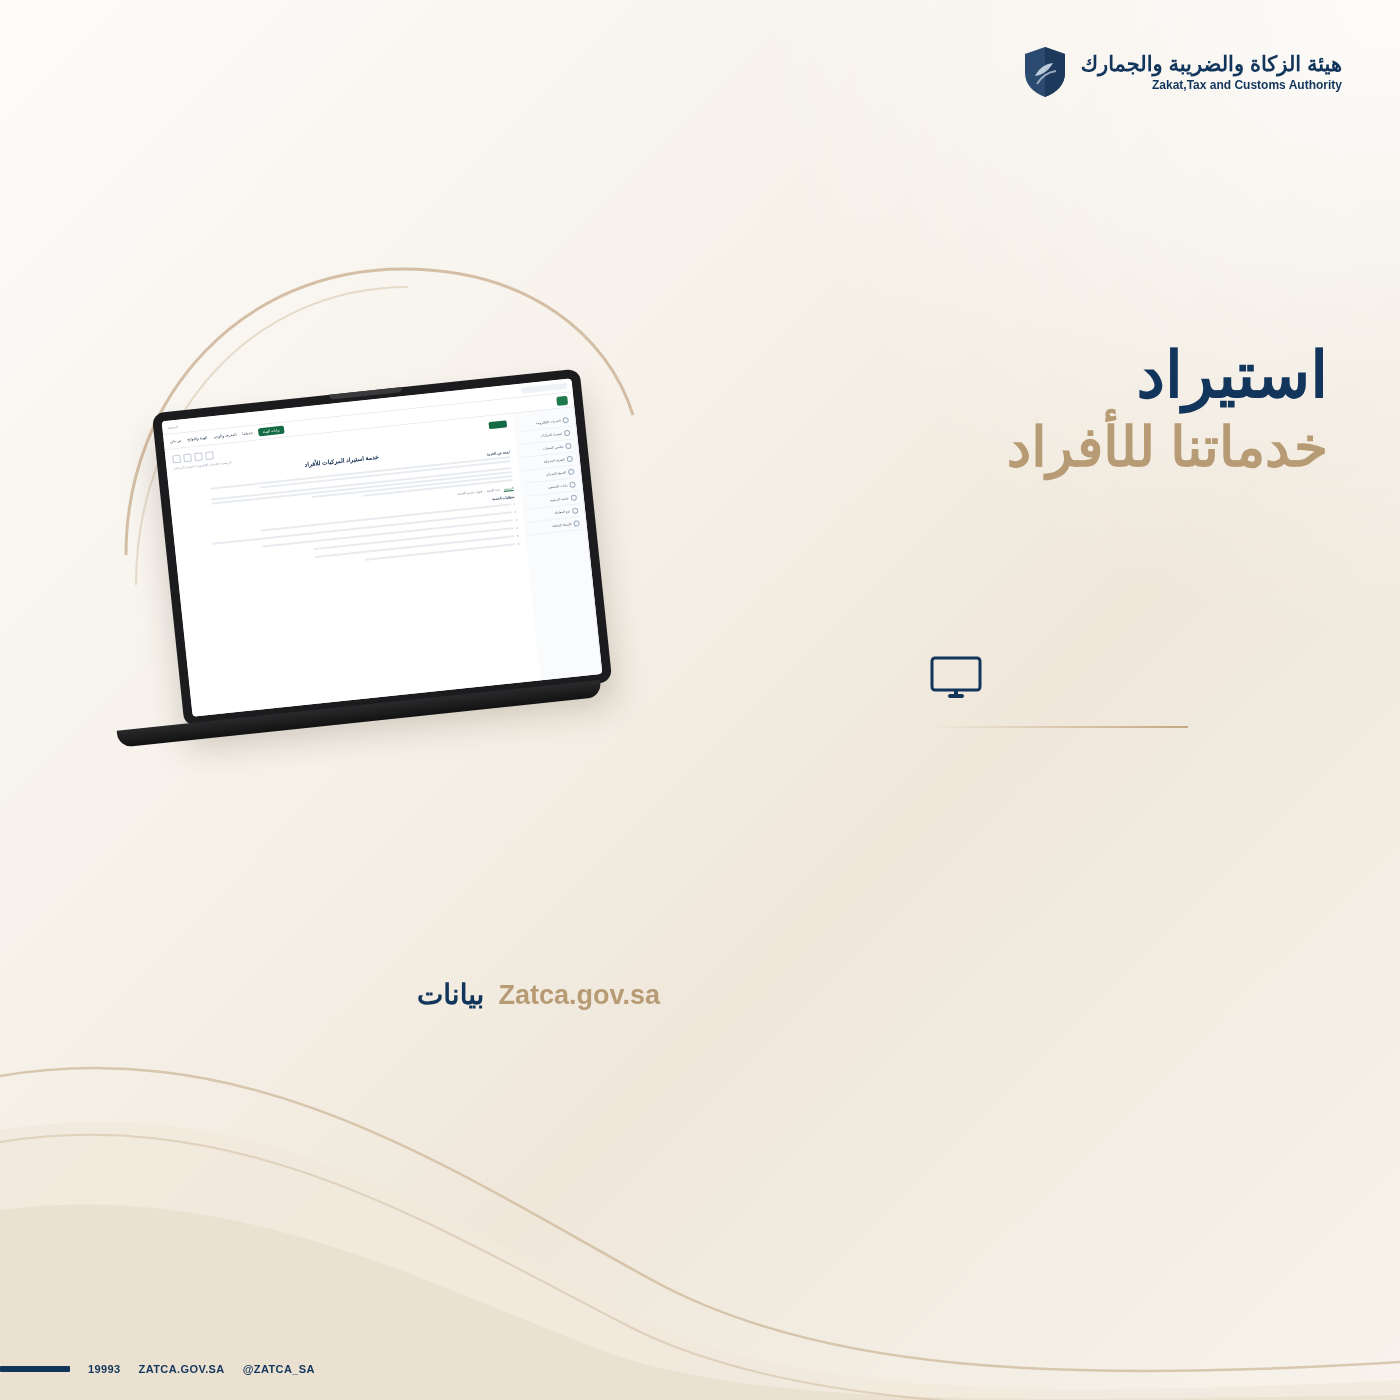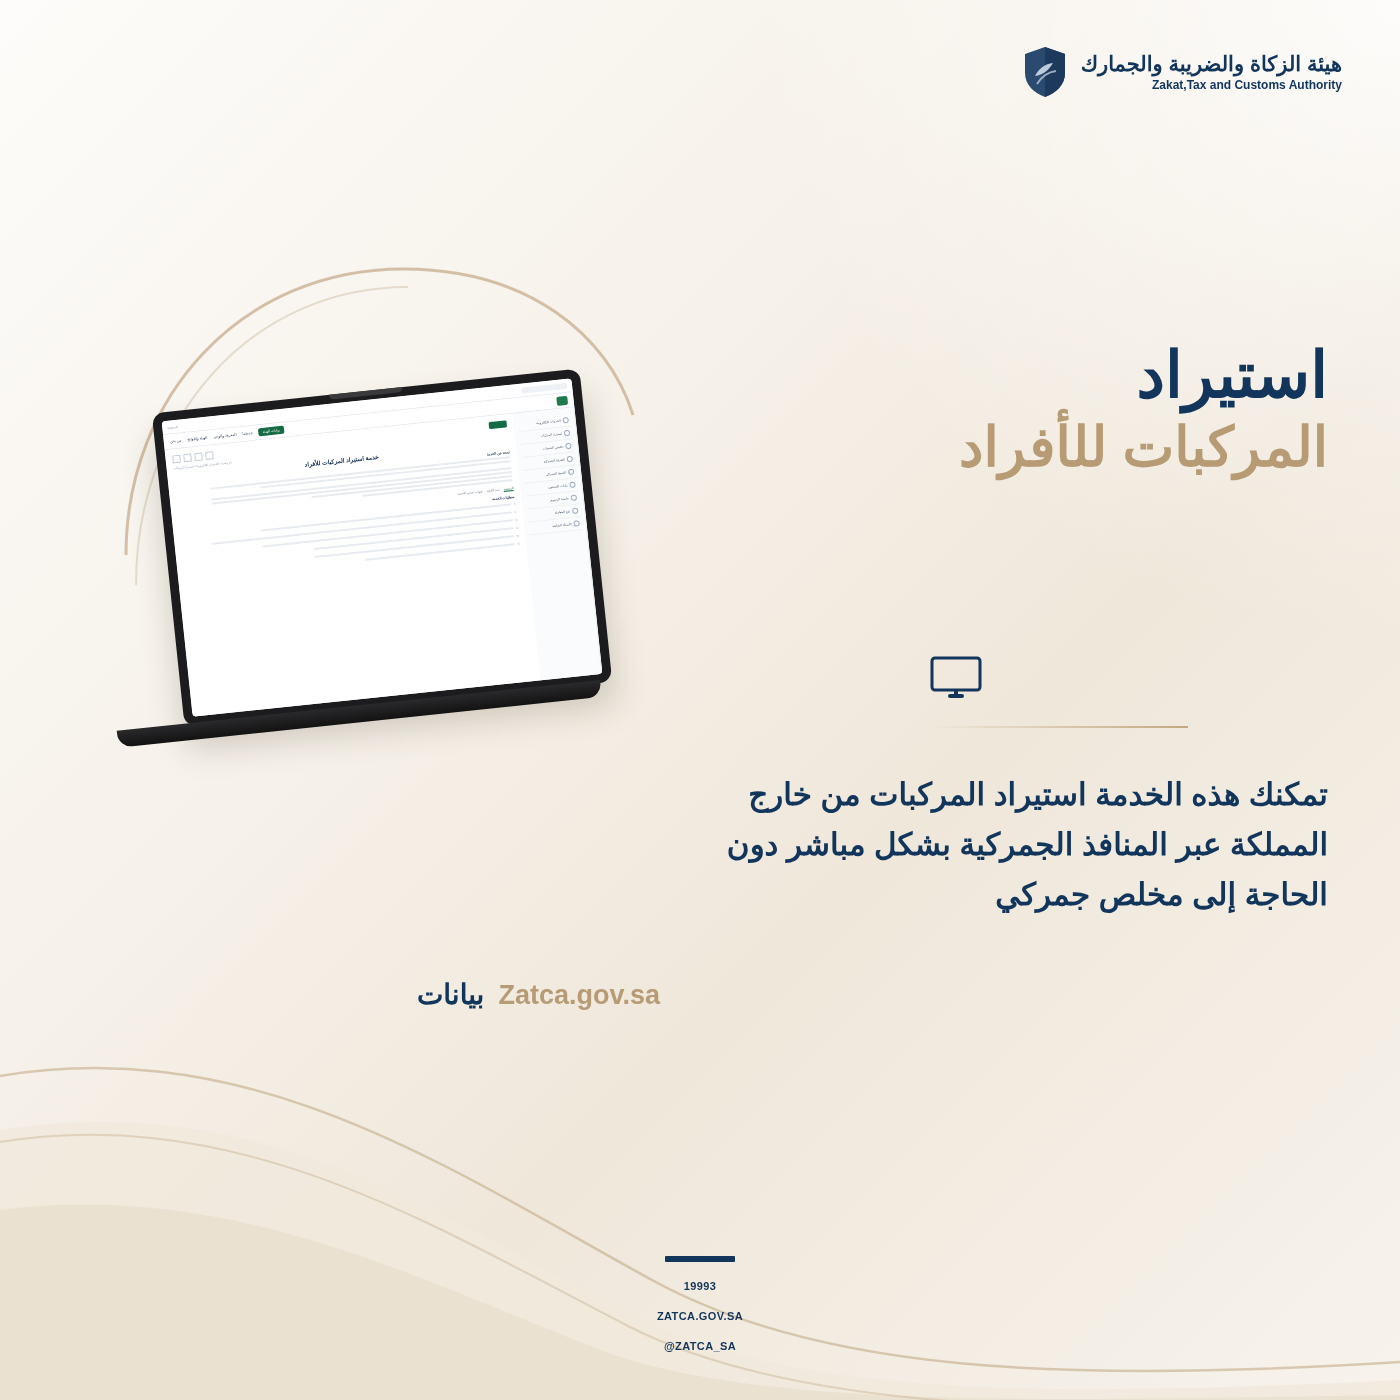--- a/index.html
+++ b/index.html
@@ -348,28 +348,27 @@
     margin: 2px 0;
   }
   .mini-num {
     font-size: 2.8px;
     color: #8a97a8;
   }
   
   .footer {
     position: absolute;
     left: 0;
-    bottom: 48px;
+    bottom: 25px;
     width: 1400px;
     display: flex;
     align-items: center;
     justify-content: flex-start;
     gap: 18px;
     direction: ltr;
-    flex-direction: column;
   }
   .footer-bar {
     width: 70px;
     height: 6px;
     background: #12355b;
     border-radius: 1px;
   }
   .footer-item {
     font-size: 11px;
     font-weight: bold;
@@ -410,33 +409,32 @@
     <svg class="logo-mark" viewBox="0 0 44 52">
       <path d="M22,1 L42,8 V27 C42,39 33,47 22,51 C11,47 2,39 2,27 V8 Z" fill="#2b4a6f"></path>
       <path d="M22,1 L42,8 V27 C42,39 33,47 22,51 Z" fill="#1d3a5c"></path>
       <path d="M12,30 C16,22 22,18 30,17 C26,24 20,29 12,30 Z" fill="#d8e3ee" opacity="0.85"></path>
       <path d="M14,38 C19,30 25,26 33,25" fill="none" stroke="#cfdbe8" stroke-width="2" opacity="0.7"></path>
     </svg>
   </div>
 
   <div class="title-block">
     <div class="title-line1">استيراد</div>
-    <div class="title-line2">المركبات للأفراد</div>
+    <div class="title-line2">خدماتنا للأفراد</div>
   </div>
 
   <div class="icon-divider">
     <svg class="monitor-icon" viewBox="0 0 56 52">
       <rect x="4" y="6" width="48" height="32" rx="3" fill="none" stroke="#12355b" stroke-width="3"></rect>
       <rect x="20" y="42" width="16" height="4" rx="2" fill="#12355b"></rect>
       <rect x="26" y="38" width="4" height="5" fill="#12355b"></rect>
     </svg>
     <div class="gold-rule"></div>
   </div>
 
-  <div class="desc">تمكنك هذه الخدمة استيراد المركبات من خارج المملكة عبر المنافذ الجمركية بشكل مباشر دون الحاجة إلى مخلص جمركي</div>
 
   <div class="site-block">
     <div class="site-row">
       <div class="site-url">Zatca.gov.sa</div>
       <div class="site-label">بيانات</div>
     </div>
   </div>
 
   <div class="laptop">
     <div class="laptop-body">

